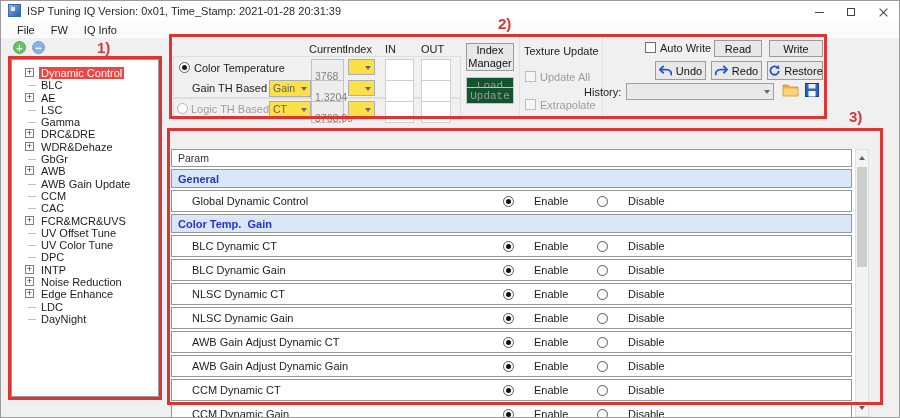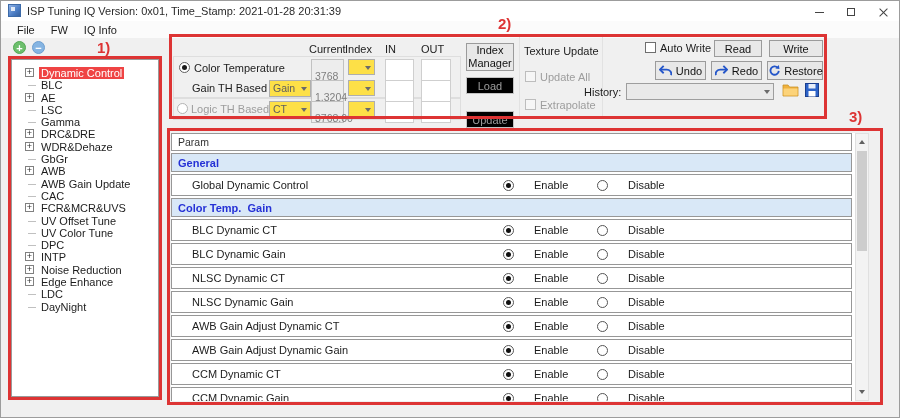--- a/index.html
+++ b/index.html
@@ -49,25 +49,25 @@
   .cb { display:inline-block; width:11px; height:11px; border:1px solid #6e6e6e; background:#fff; vertical-align:middle; }
   .cb.dis { border-color:#bdbdbd; background:#f6f6f6; }
   .lbl { position:absolute; font-size:11px; white-space:nowrap; }
   .lbl.gray { color:#9d9d9d; }
   .tb { position:absolute; background:#fff; border:1px solid #cfcfcf; font-size:10.5px; padding:10px 3px; }
   .tb.dis { background:#ededed; border-color:#c2c2c2; color:#7f7f7f; }
   .combo { position:absolute; background:#fde047; border:1px solid #aeaeae; font-size:10.5px; color:#5e5e5e; padding:1px 12px 0 3px; }
   .combo::after { content:""; position:absolute; right:3px; top:6px; border:3px solid transparent; border-top:4px solid #6a6a6a; }
   .combo.lite { background:#e9e9e9; border-color:#9e9e9e; }
   .btn { position:absolute; background:#e8e8e8; border:1px solid #9b9b9b; display:flex; align-items:center; justify-content:center; font-size:11px; color:#111; text-align:center; }
-  .btn.dis { background:#000000; border-color:#c3c3c3; color:#9c9c9c; }
+  .btn.dis { background:#14532d; border-color:#c3c3c3; color:#9c9c9c;font-family:Liberation Mono, monospace; }
   .btn .ic { margin-right:4px; display:inline-flex; }
   .vsep { position:absolute; width:0; border-left:1px solid #e2e2e2; }
   
-  .table-wrap { position:absolute; left:170px; top:132px; width:698px; height:268px; background:#fff; overflow:hidden; }
+  .table-wrap { position:absolute; left:170px; top:148px; width:698px; height:268px; background:#fff; overflow:hidden; }
   .t-row { position:relative; width:681px; border:1px solid #979797; margin-bottom:2px; background:#fff; display:flex; align-items:center; }
   .t-header { height:18px; font-size:10.5px; color:#333; padding-left:6px; }
   .t-section { height:19px; background:#d9e8f7; color:#2531d6; font-weight:bold; padding-left:6px; white-space:pre; }
   .t-param { height:22px; padding-left:20px; }
   .cell { position:absolute; display:flex; align-items:center; gap:20px; font-size:11px; }
   .cell-enable { left:331px; }
   .cell-disable { left:425px; }
   .p-radio { width:11px; height:11px; border:1px solid #555; border-radius:50%; background:#fff; position:relative; flex:none; }
   .p-radio.checked::after { content:""; position:absolute; left:2px; top:2px; width:5px; height:5px; border-radius:50%; background:#111; }
   
@@ -162,20 +162,25 @@
     <span class="tree-label">AWB</span>
   </div>
         <div class="tree-item">
     
     <span class="leaf-dash"></span>
     <span class="tree-label">AWB Gain Update</span>
   </div>
         <div class="tree-item">
     
     <span class="leaf-dash"></span>
+    <span class="tree-label">CCM</span>
+  </div>
+        <div class="tree-item">
+    
+    <span class="leaf-dash"></span>
     <span class="tree-label">CAC</span>
   </div>
         <div class="tree-item">
     <span class="expander">+</span>
     
     <span class="tree-label">FCR&amp;MCR&amp;UVS</span>
   </div>
         <div class="tree-item">
     
     <span class="leaf-dash"></span>
@@ -244,21 +249,21 @@
   <span class="radio dis" style="position:absolute; left:176px; top:102px;"></span>
   <span class="lbl gray" style="left:190px; top:102px;">Logic TH Based on</span>
   <span class="combo" style="left:268px; top:100px; width:42px; height:17px;">CT</span>
   <span class="tb dis" style="left:310px; top:100px; width:33px; height:16px;">3768.00</span>
   <span class="combo" style="left:347px; top:100px; width:27px; height:16px;"></span>
   <span class="tb" style="left:384px; top:100px; width:29px; height:16px;"></span>
   <span class="tb" style="left:420px; top:100px; width:30px; height:16px;"></span>
 
   <div class="btn" style="left:465px; top:42px; width:48px; height:28px; line-height:13px; padding:0 2px;">Index Manager</div>
   <div class="btn dis" style="left:465px; top:76px; width:48px; height:17px;">Load</div>
-  <div class="btn dis" style="left:465px; top:110px; width:48px; height:17px;">Update</div>
+  <div class="btn dis" style="left:465px; top:86px; width:48px; height:17px;">Update</div>
 
   <div class="vsep" style="left:518px; top:36px; height:79px;"></div>
   <div class="vsep" style="left:601px; top:36px; height:79px;"></div>
   <span class="lbl" style="left:523px; top:44px;">Texture Update</span>
   <span class="cb dis" style="position:absolute; left:524px; top:70px;"></span>
   <span class="lbl gray" style="left:539px; top:70px;">Update All</span>
   <span class="cb dis" style="position:absolute; left:524px; top:98px;"></span>
   <span class="lbl gray" style="left:539px; top:98px;">Extrapolate</span>
 
   <span class="cb" style="position:absolute; left:644px; top:41px;"></span>

